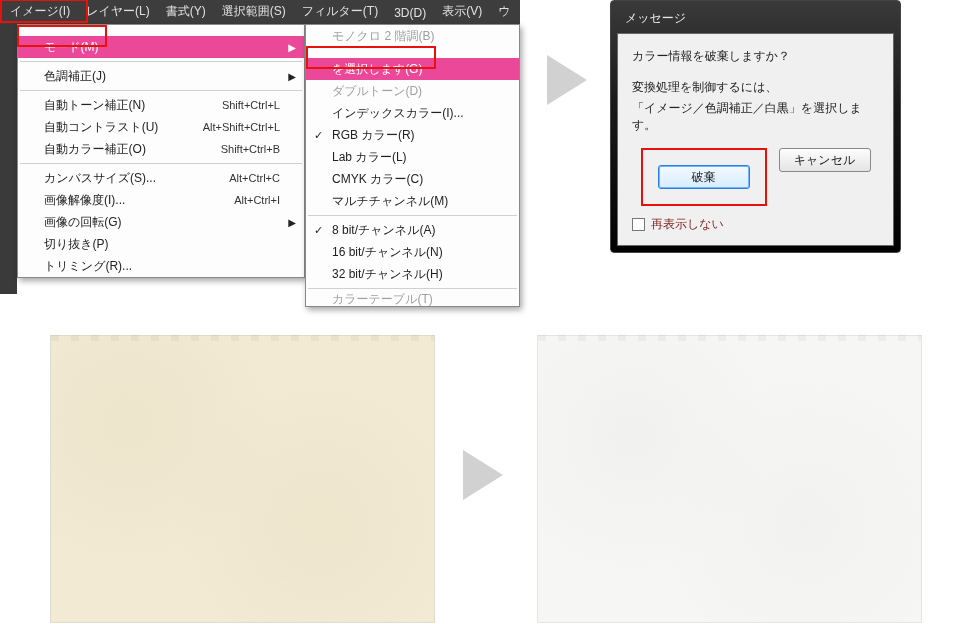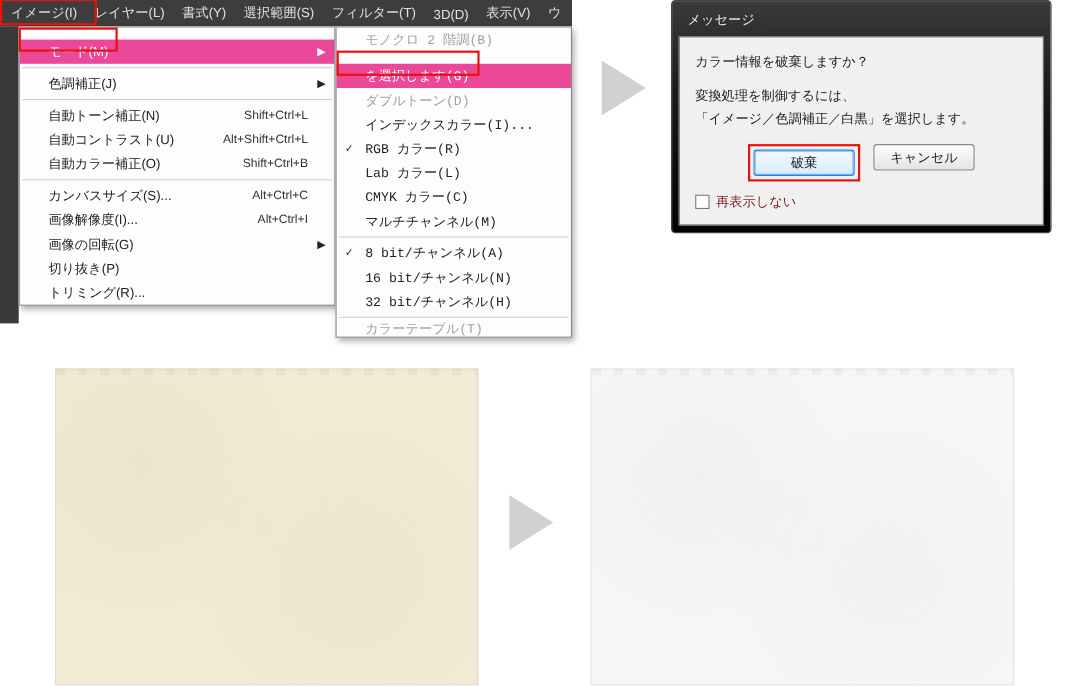--- a/index.html
+++ b/index.html
@@ -101,21 +101,20 @@
   .dropdown2 {
     position: absolute;
     top: 24px;
     left: 305px;
     width: 215px;
     background: #fdfdfd;
     border: 1px solid #888;
     box-shadow: 2px 3px 6px rgba(0,0,0,.35);
     font-size: 12px;
     color: #222;
-    font-family: Liberation Mono, monospace;
   }
   .drow .check {
     position: absolute;
     left: 8px;
     font-size: 11px;
   }
   .grayscale-redbox {
     position: absolute;
     top: 46px;
     left: 306px;
@@ -134,21 +133,21 @@
     border-bottom: 25px solid transparent;
     border-left: 40px solid #d1d1d1;
   }
   .arrow1 { top: 55px; left: 547px; }
   .arrow2 { top: 450px; left: 463px; }
 
   
   .dialog-frame {
     position: absolute;
     top: 0; left: 610px;
-    width: 346px;
+    width: 291px;
     background: linear-gradient(#3a3a3a, #1a1a1a 40%, #000 100%);
     padding: 6px;
     border: 1px solid #444;
     border-radius: 4px;
   }
   .dialog-title {
     color: #eaeaea;
     font-size: 12px;
     padding: 3px 8px 6px 8px;
   }
@@ -177,21 +176,21 @@
     border-radius: 3px;
     background: linear-gradient(#fdfdfd,#e4e4e4);
   }
   .dlg-btn.primary {
     border: 1px solid #2a7de1;
     box-shadow: 0 0 0 1px #6fb6ff inset;
     background: linear-gradient(#f3f9ff,#d6ecff);
   }
   .discard-redbox {
     border: 2px solid #e9120b;
-    padding: 3px;
+    padding: 15px;
     display: inline-block;
   }
   .checkbox-row {
     display: flex;
     align-items: center;
     gap: 6px;
     font-size: 12px;
     color: #7f1d1d;
   }
   .checkbox-row .cb {

